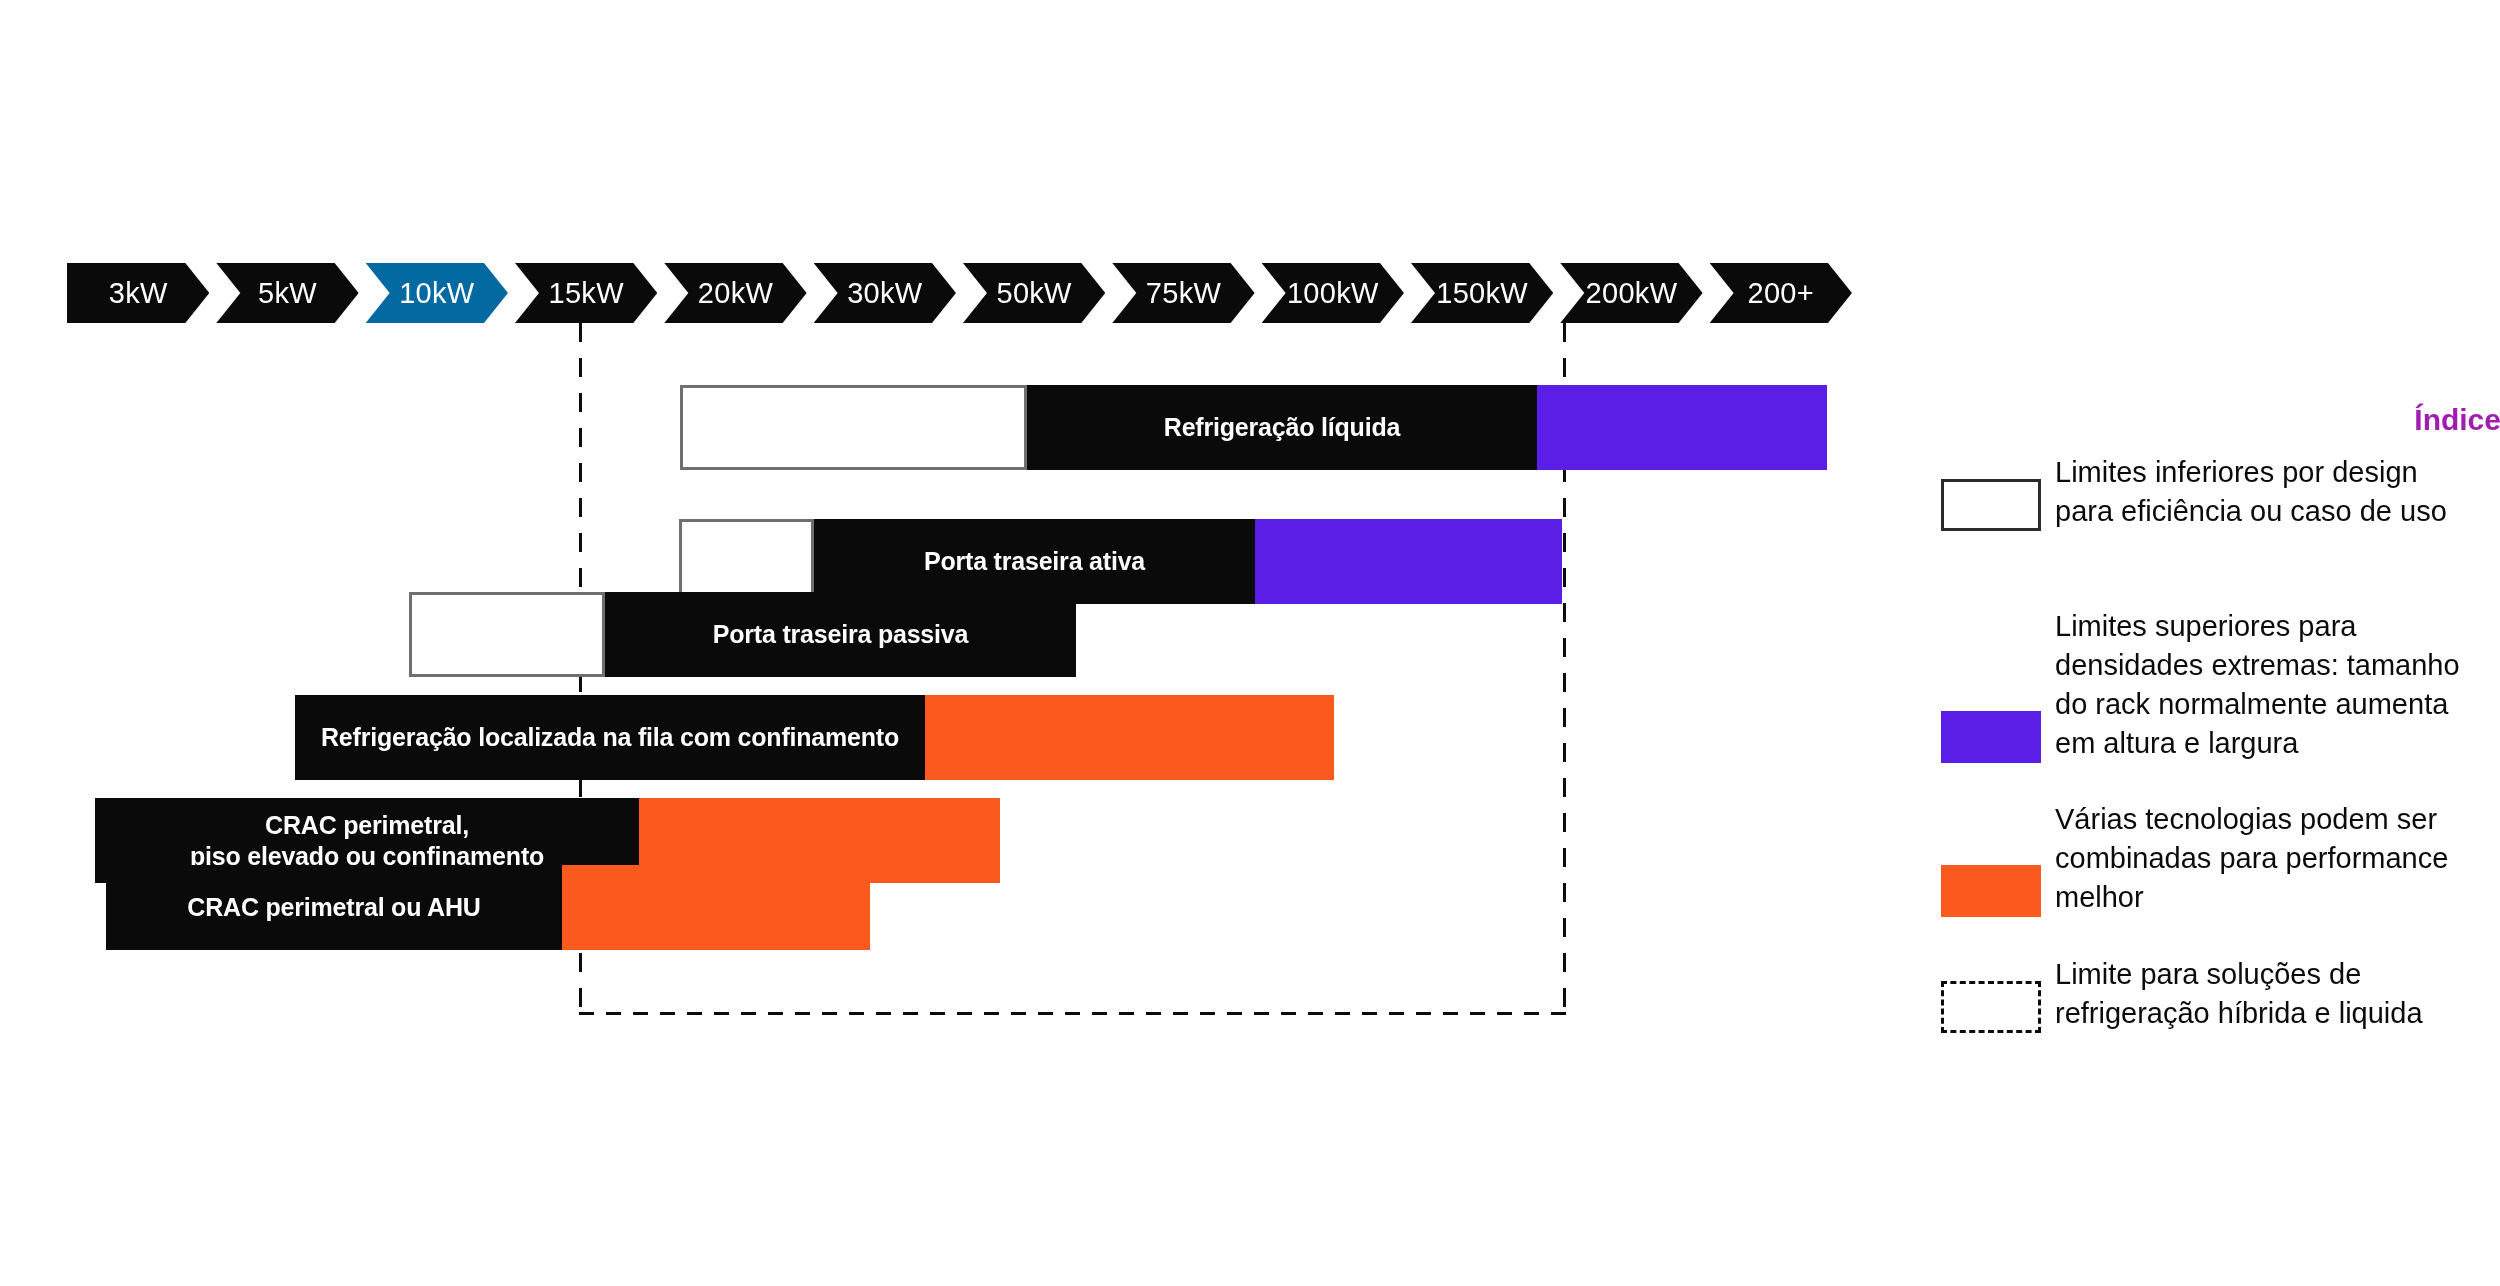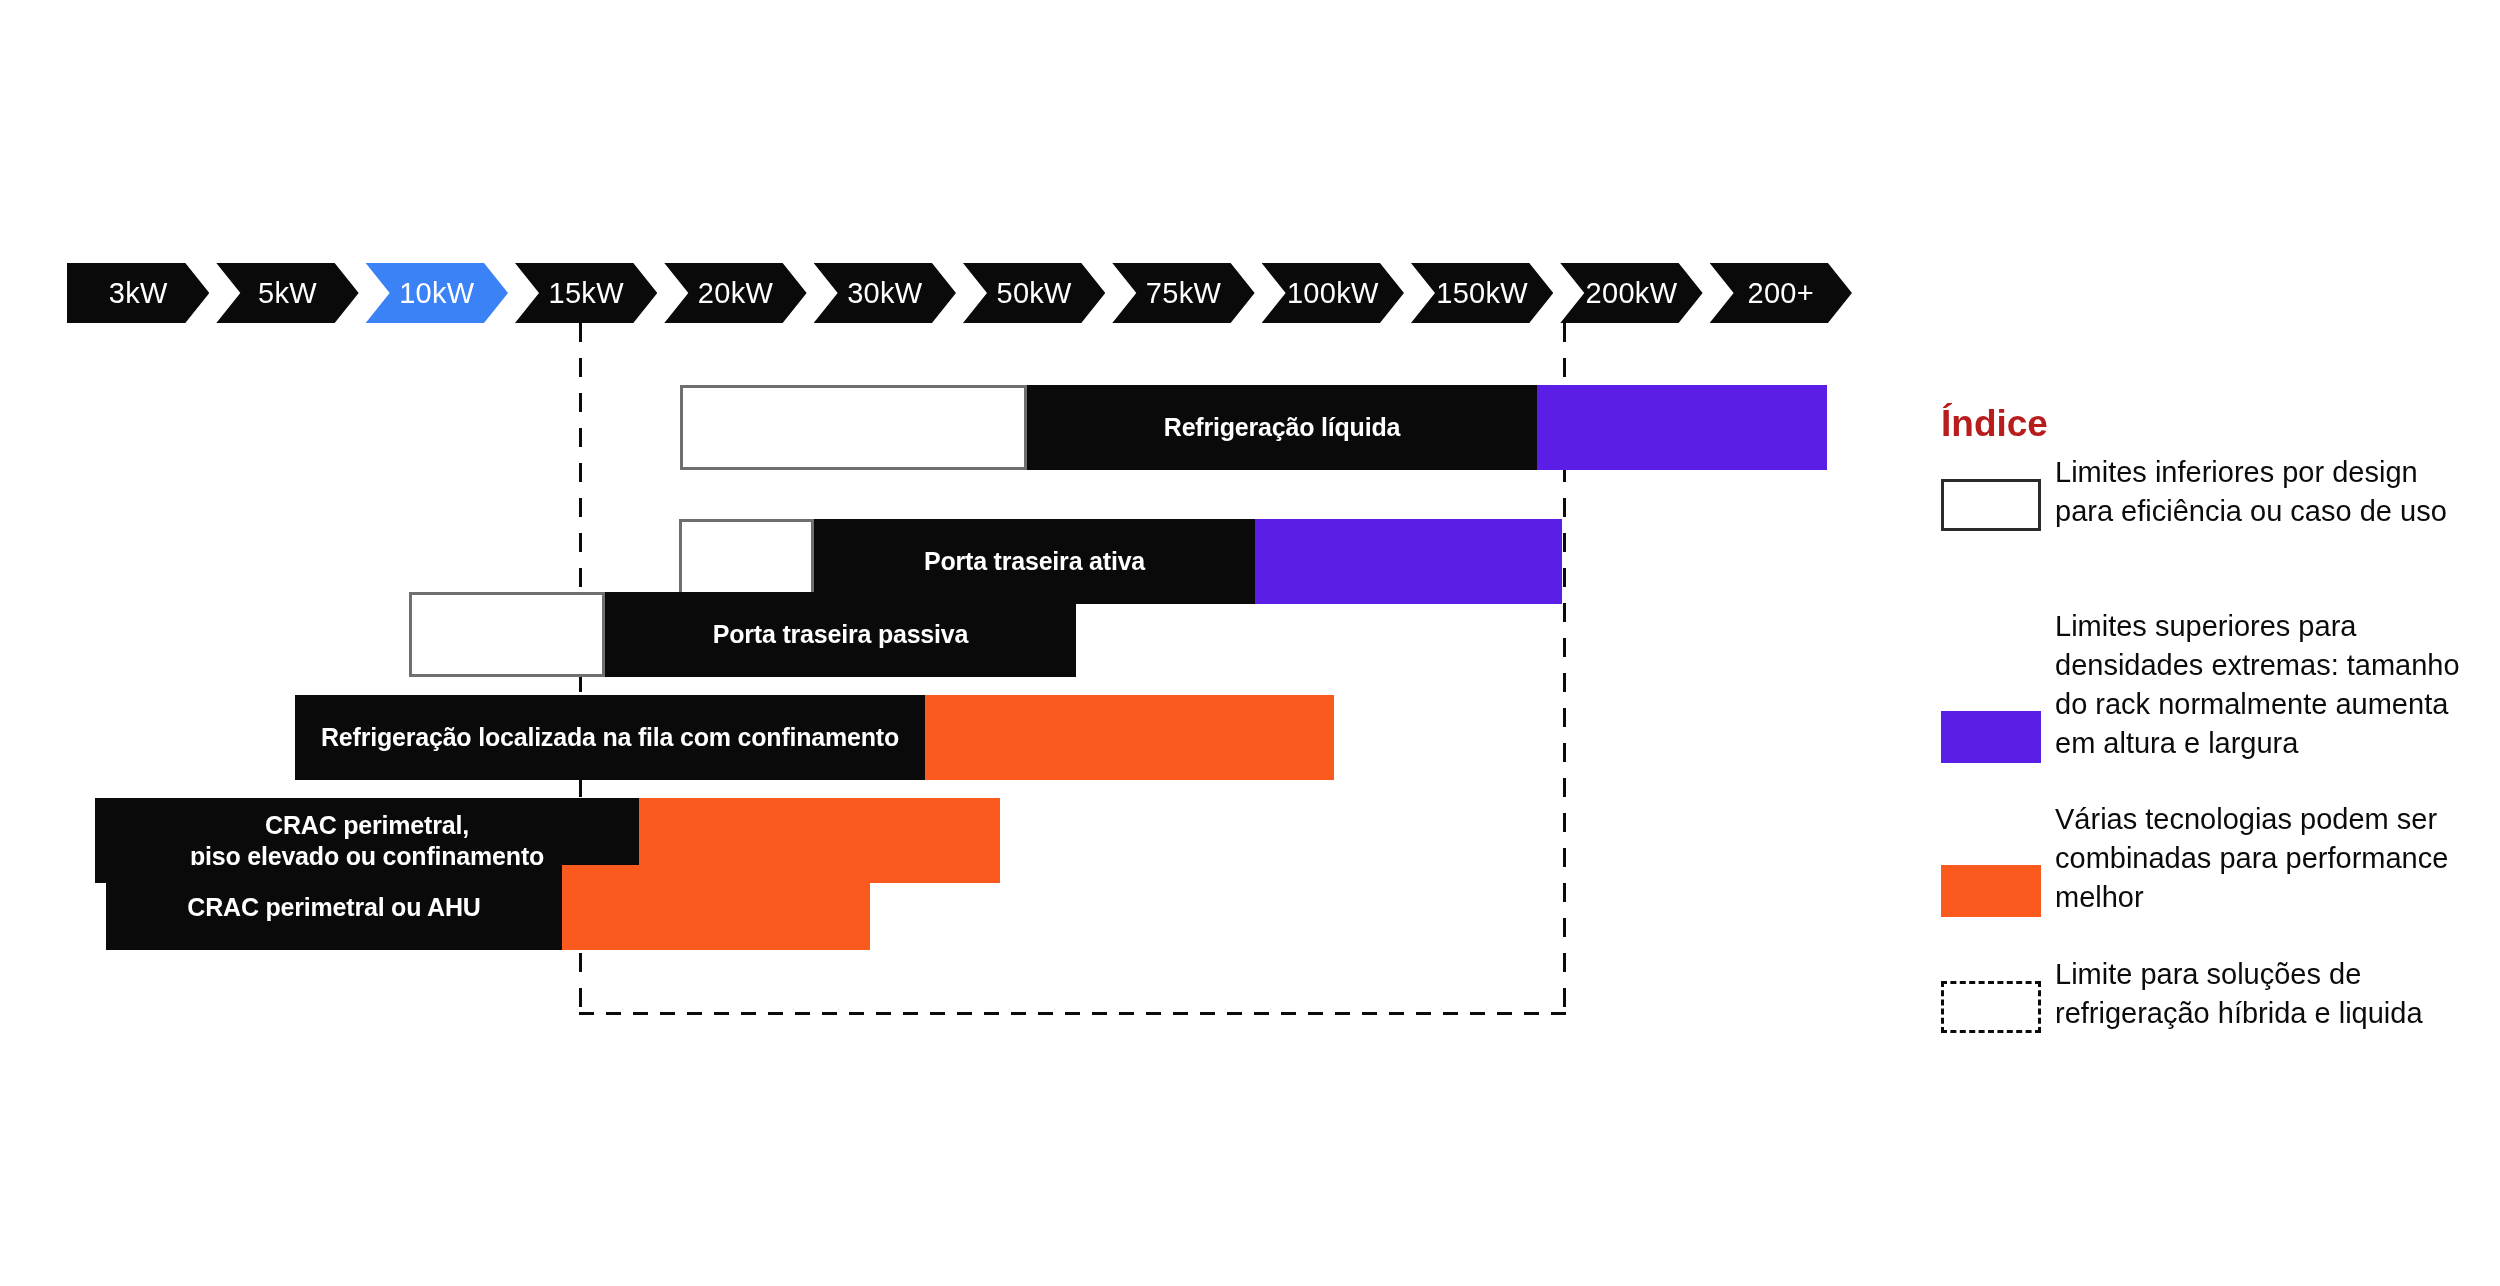--- a/index.html
+++ b/index.html
@@ -21,35 +21,35 @@
   .seg--lower{background:#ffffff;border:3px solid #6f6f6f;}
 
   
   .dash-v{position:absolute;width:3px;
           background:repeating-linear-gradient(180deg,#0b0b0b 0 19px,transparent 19px 35px);}
   .dash-h{position:absolute;height:3px;
           background:repeating-linear-gradient(90deg,#0b0b0b 0 15px,transparent 15px 27px);}
 
   
   .legend{position:absolute;left:1941px;top:403px;width:560px;}
-  .legend-title{font-size:37px;font-weight:700;color:#b91c1c;}
+  .legend-title{font-size:30px;font-weight:700;color:#a21caf;text-align:right;}
   .legend-item{position:absolute;left:0;display:flex;align-items:flex-end;}
   .legend-box{width:100px;height:52px;flex:none;box-sizing:border-box;margin-top:3px;}
   .legend-box--outline{background:#ffffff;border:3px solid #2b2b2b;}
   .legend-box--dashed{background:#ffffff;border:3px dashed #0b0b0b;}
   .legend-text{margin-left:14px;font-size:29px;line-height:39px;color:#0b0b0b;white-space:pre-line;}
 </style>
 </head>
 <body>
 
 <div class="canvas">
   <div class="axis">
       <div class="chev chev--first" style="background: rgb(10, 10, 10);">3kW</div>
       <div class="chev" style="background: rgb(10, 10, 10);">5kW</div>
-      <div class="chev" style="background: #3b82f6;">10kW</div>
+      <div class="chev" style="background: #0369a1;">10kW</div>
       <div class="chev" style="background: rgb(10, 10, 10);">15kW</div>
       <div class="chev" style="background: rgb(10, 10, 10);">20kW</div>
       <div class="chev" style="background: rgb(10, 10, 10);">30kW</div>
       <div class="chev" style="background: rgb(10, 10, 10);">50kW</div>
       <div class="chev" style="background: rgb(10, 10, 10); text-align: center;">75kW</div>
       <div class="chev" style="background: rgb(10, 10, 10);">100kW</div>
       <div class="chev" style="background: rgb(10, 10, 10);">150kW</div>
       <div class="chev" style="background: rgb(10, 10, 10);">200kW</div>
       <div class="chev" style="background: rgb(10, 10, 10);">200+</div>
     </div>

